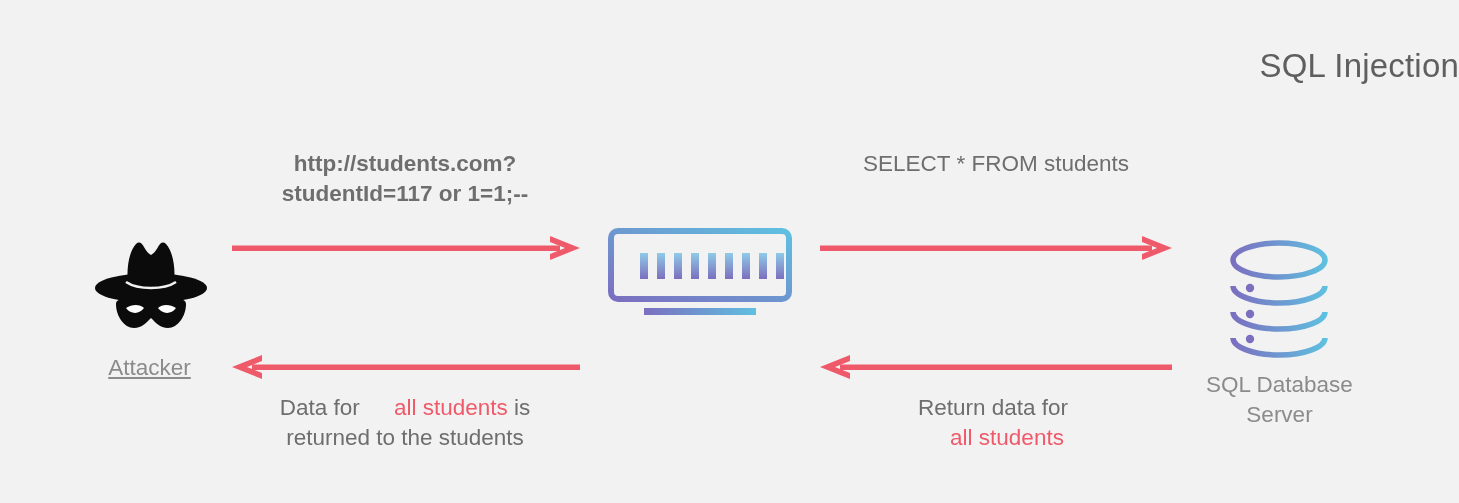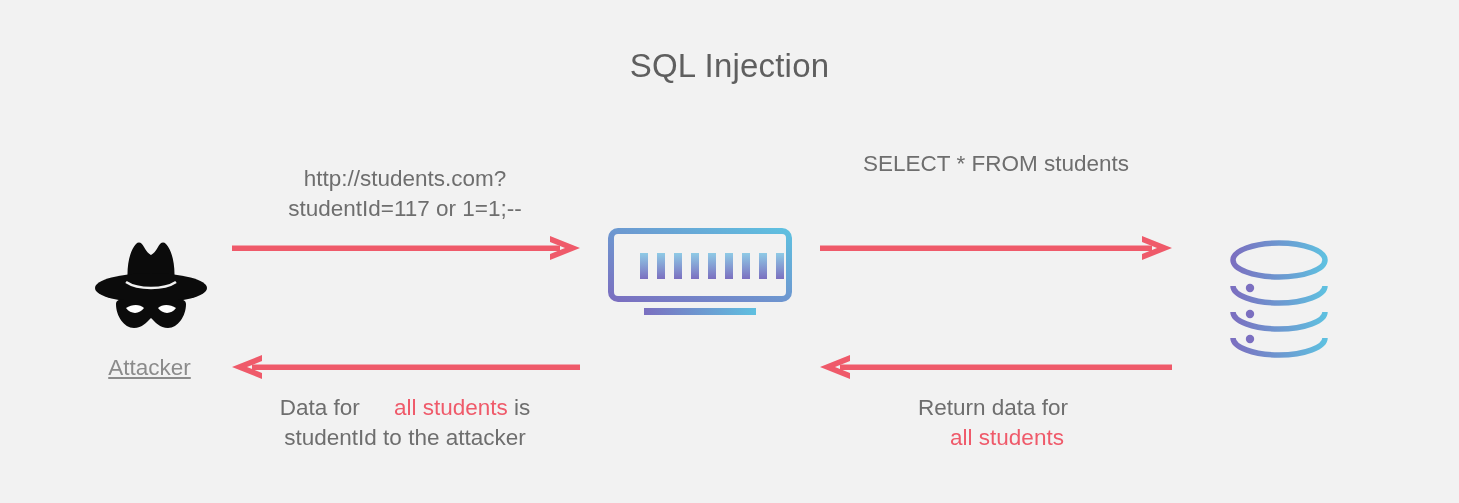--- a/index.html
+++ b/index.html
@@ -18,21 +18,21 @@
     background: #f2f2f2;
     overflow: hidden;
   }
 
   
   #title {
     position: absolute;
     top: 47px;
     left: 0;
     width: 1459px;
-    text-align: center;
+    text-align: right;
     font-size: 33px;
     color: #5f5f5f;
     letter-spacing: 0.2px;
   }
 
   
   .caption {
     position: absolute;
     text-align: center;
     font-size: 22.5px;
@@ -47,21 +47,21 @@
     line-height: 30px;
     color: #8b8b8b;
     white-space: nowrap;
   }
   .hl {
     color: #ef5a6a;
     margin-left: 28px;
   }
 
   
-  #req-caption   { left: 245px;  top: 164px; width: 320px; }
+  #req-caption   { left: 245px;  top: 149px; width: 320px; font-weight: bold; }
   #query-caption { left: 820px;  top: 149px; width: 352px; text-align: center; }
   #resp-caption  { left: 245px;  top: 393px; width: 320px; }
   #return-caption{ left: 873px;  top: 393px; width: 240px; }
 
   
   #attacker-label { left: 82px;  top: 353px; width: 135px; text-decoration: underline; }
   #server-label   { left: 588px; top: 351px; width: 222px; }
   #db-label       { left: 1178px;top: 370px; width: 203px; }
 
   
@@ -92,21 +92,21 @@
     <div>http://students.com?</div>
     <div>studentId=117 or 1=1;--</div>
   </div>
 
   <div class="caption" id="query-caption">
     <div>SELECT * FROM students</div>
   </div>
 
   <div class="caption" id="resp-caption">
     <div><span>Data for </span><span class="hl">all students</span><span> is</span></div>
-    <div>studentId to the attacker</div>
+    <div>returned to the students</div>
   </div>
 
   <div class="caption" id="return-caption">
     <div>Return data for</div>
     <div class="hl">all students</div>
   </div>
 
   <div class="arrow" id="arrow-request">
     <svg width="348" height="26" viewBox="0 0 348 26">
       <rect x="0" y="10.5" width="328" height="5.5" fill="#ef5a6a"></rect>
@@ -208,14 +208,18 @@
       </g>
       <g fill="#7b6fc0">
         <circle cx="22" cy="50" r="4.2"></circle>
         <circle cx="22" cy="76" r="4.2"></circle>
         <circle cx="22" cy="101" r="4.2"></circle>
       </g>
     </svg>
   </div>
 
   <div class="node-label" id="attacker-label">Attacker</div>
+  <div class="node-label" id="db-label">
+    <div>SQL Database</div>
+    <div>Server</div>
+  </div>
 
 </div>
 
 </body></html>

